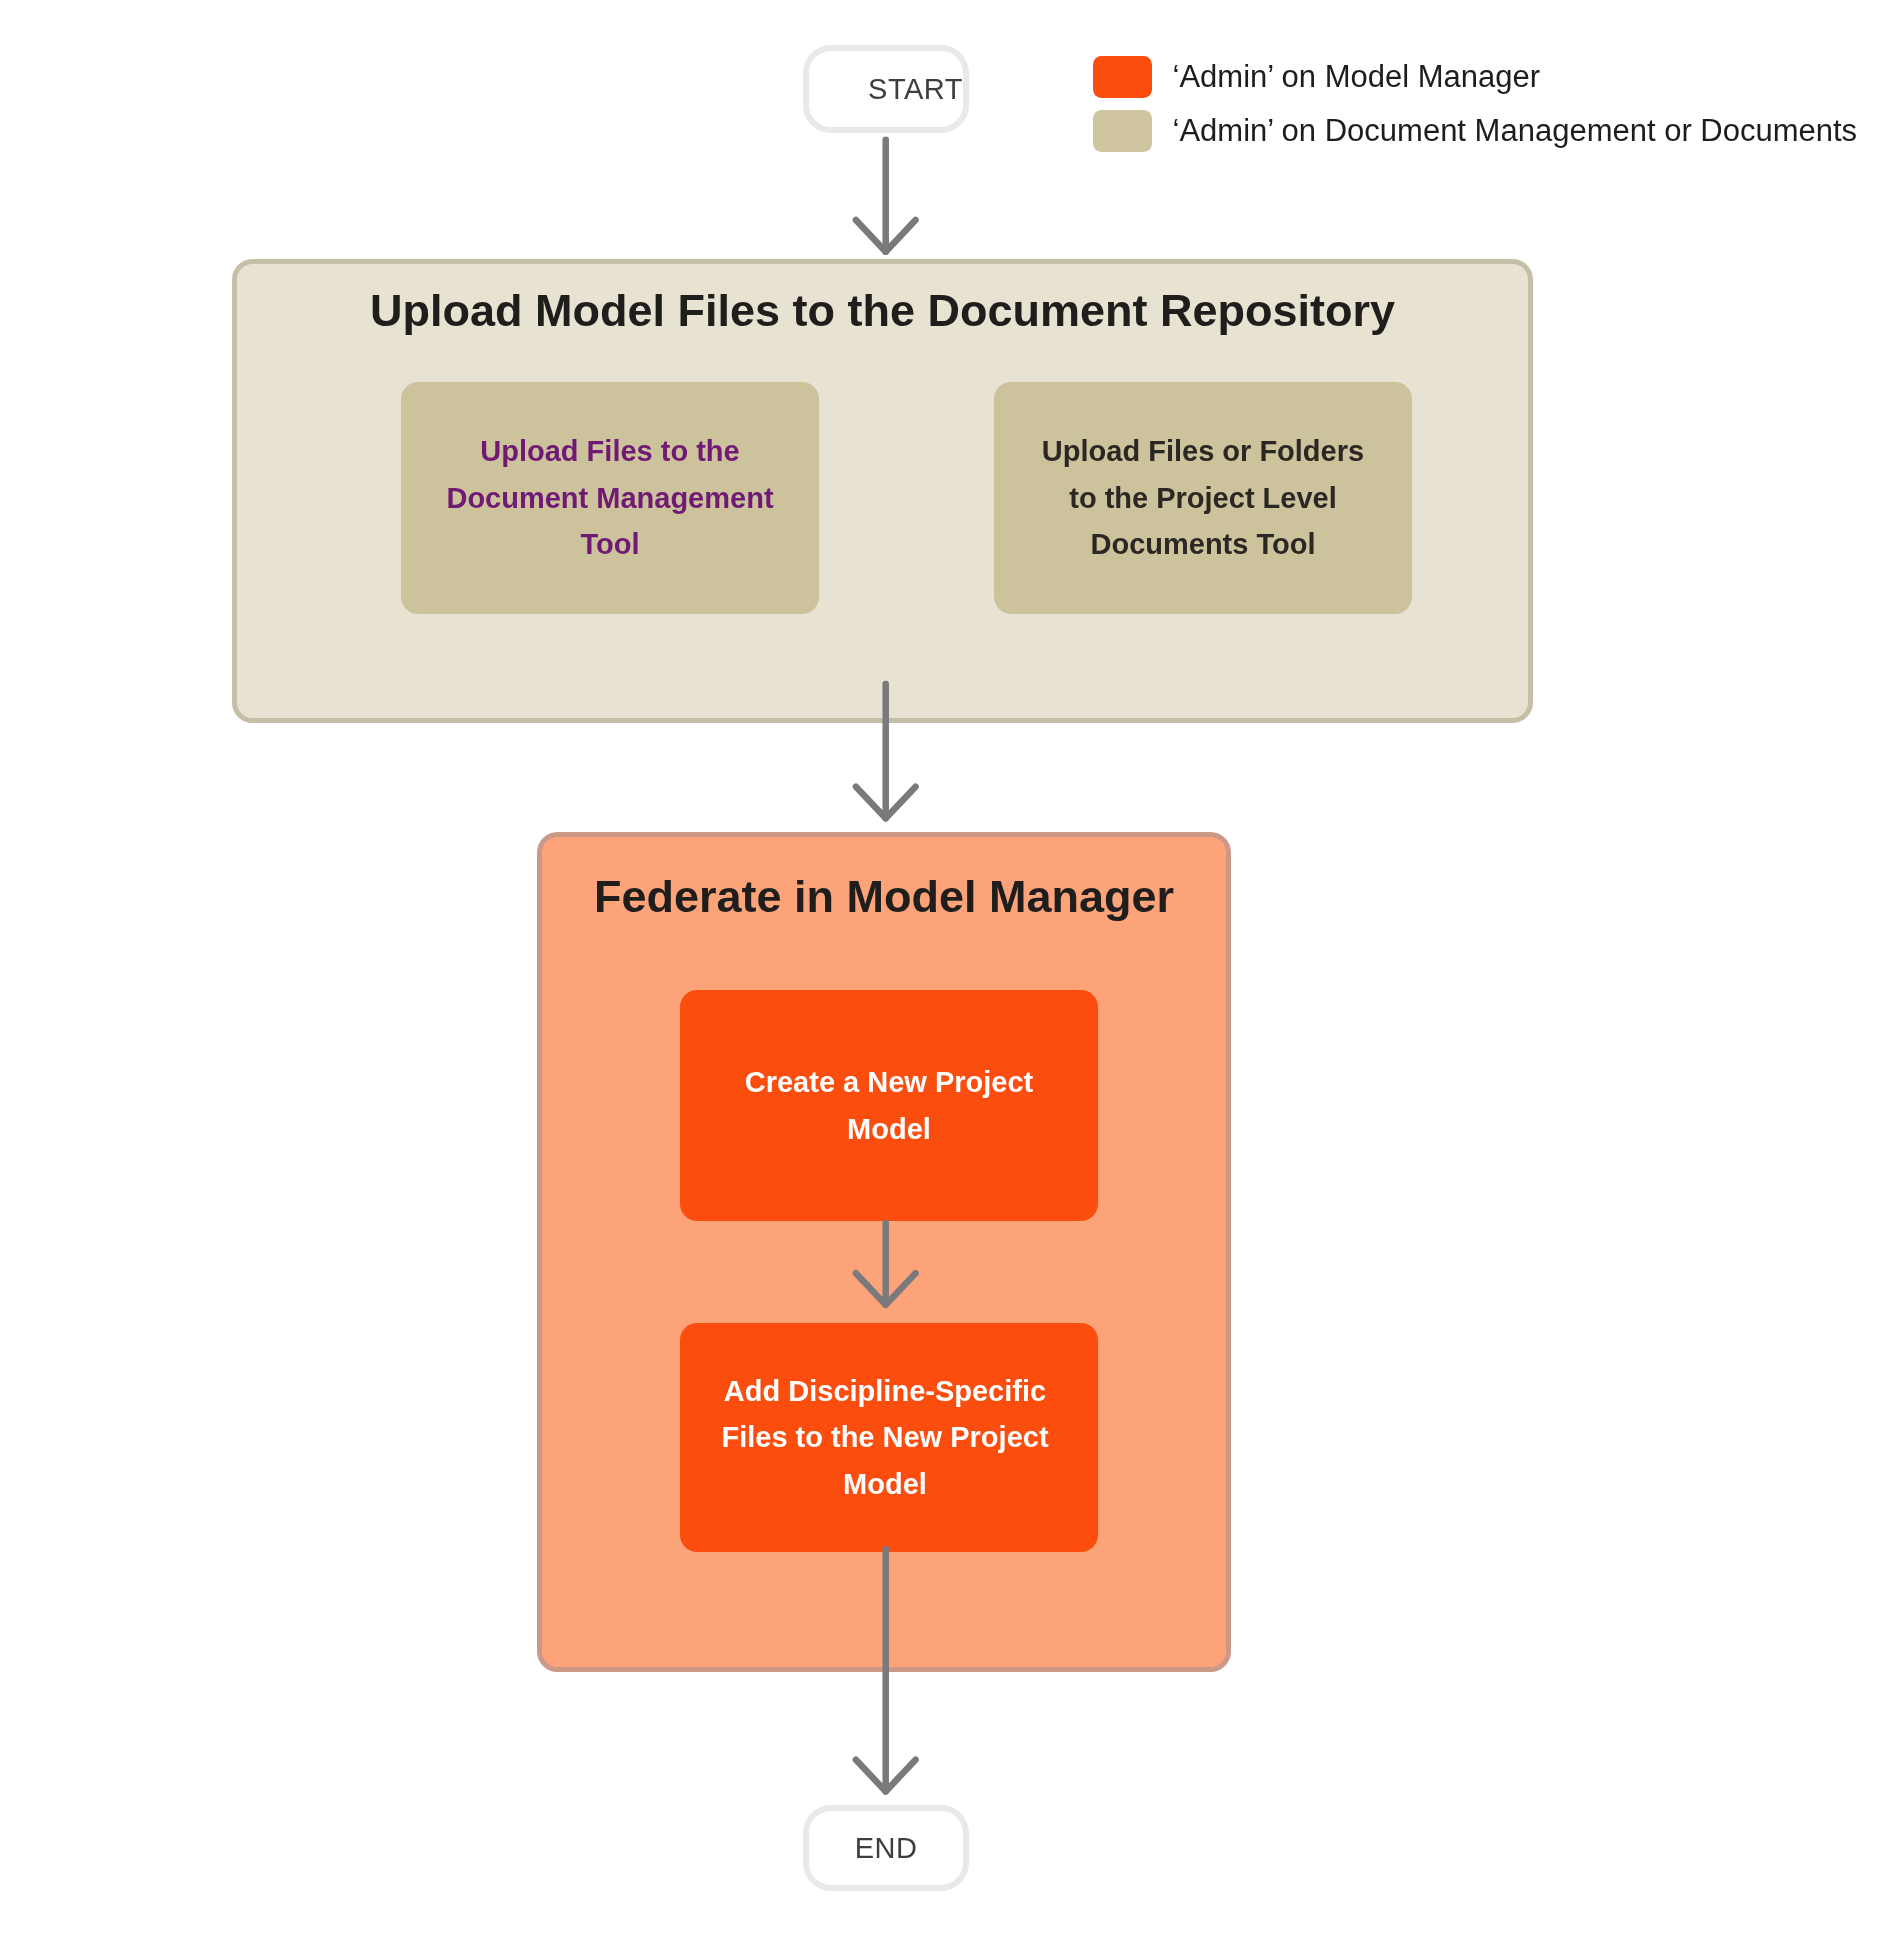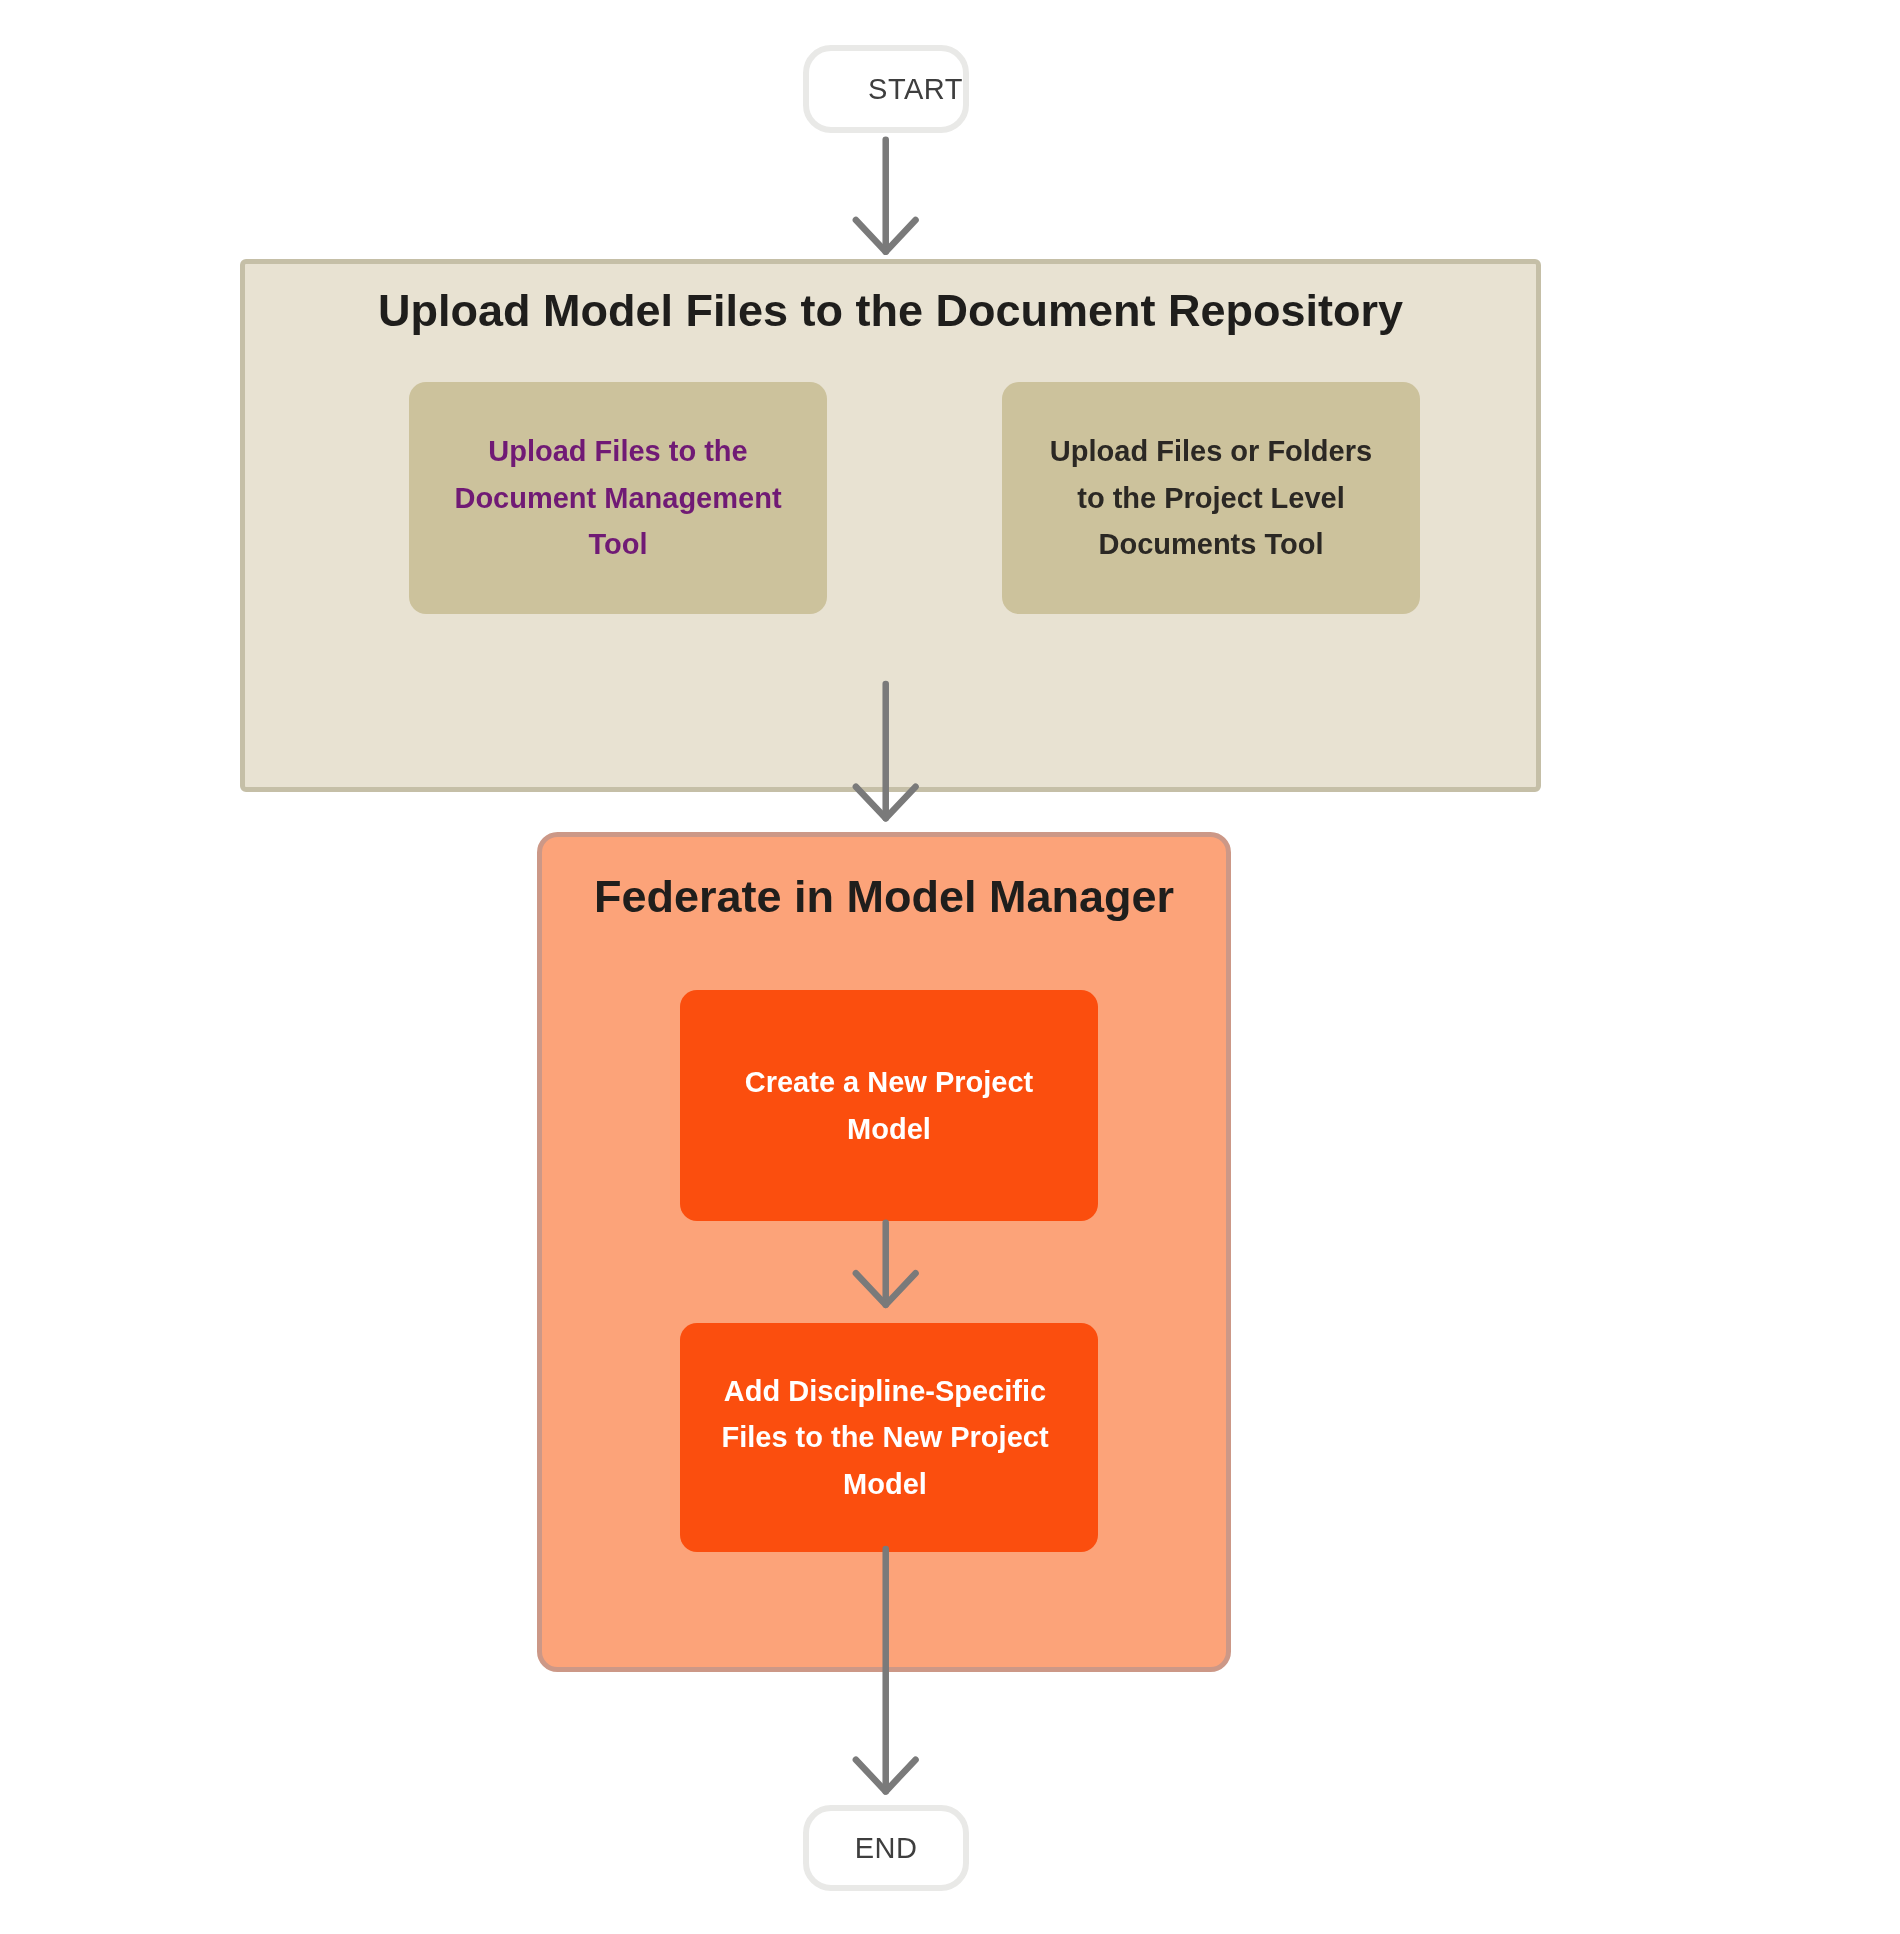--- a/index.html
+++ b/index.html
@@ -58,21 +58,21 @@
   .legend-label { font-size: 31px; color: #1D1D1B; white-space: nowrap; }
 
   
   .group {
     position: absolute;
     border: 5.6px solid;
     border-radius: 20.5px;
     box-sizing: border-box;
     z-index: 1;
   }
-  .group-upload   { left: 240px; top: 259px; width: 1301px; height: 533px; border-radius: 6px; }
+  .group-upload   { left: 232px; top: 259px; width: 1301px; height: 464px; }
   .group-federate { left: 537px; top: 832px; width: 694px;  height: 840px; }
   .group-title {
     position: absolute;
     left: 0; right: 0;
     margin: 0;
     text-align: center;
     font-size: 45px;
     font-weight: 700;
     color: #1F1E1C;
   }
@@ -120,20 +120,30 @@
     <g style="stroke: rgb(122, 122, 122);">
       <path d="M950 1662 V1922"></path>
       <path d="M918 1888 L950 1922 L982 1888"></path>
     </g>
   </svg>
 
   <div class="pill start">
     <span>START</span>
   </div>
 
+  <div class="legend">
+    <div class="legend-row">
+      <div class="legend-swatch" style="background-color: rgb(251, 78, 14);"></div>
+      <div class="legend-label">‘Admin’ on Model Manager</div>
+    </div>
+    <div class="legend-row">
+      <div class="legend-swatch" style="background-color: rgb(207, 197, 160);"></div>
+      <div class="legend-label">‘Admin’ on Document Management or Documents</div>
+    </div>
+  </div>
 
   <section class="group group-upload" style="background-color: rgb(232, 226, 210); border-color: rgb(197, 191, 167);">
     <h2 class="group-title" style="color: rgb(31, 30, 28);">Upload Model Files to the Document Repository</h2>
     <div class="step step-upload-left" style="background-color: rgb(204, 194, 156); color: #701a75;">
       <span>Upload Files to the
 Document Management
 Tool</span>
     </div>
     <div class="step step-upload-right" style="background-color: rgb(204, 194, 156); color: rgb(43, 40, 36);">
       <span>Upload Files or Folders

